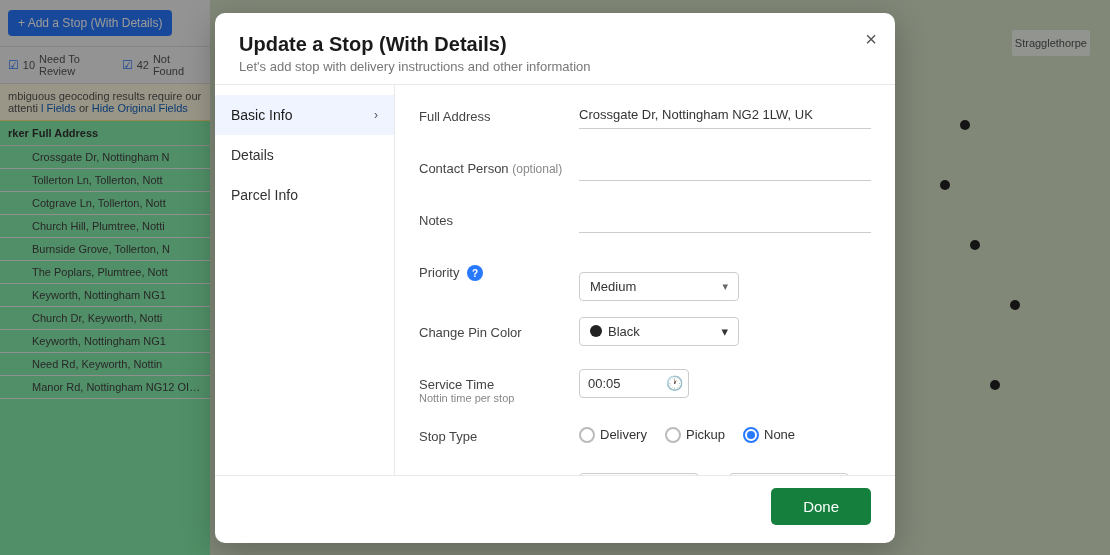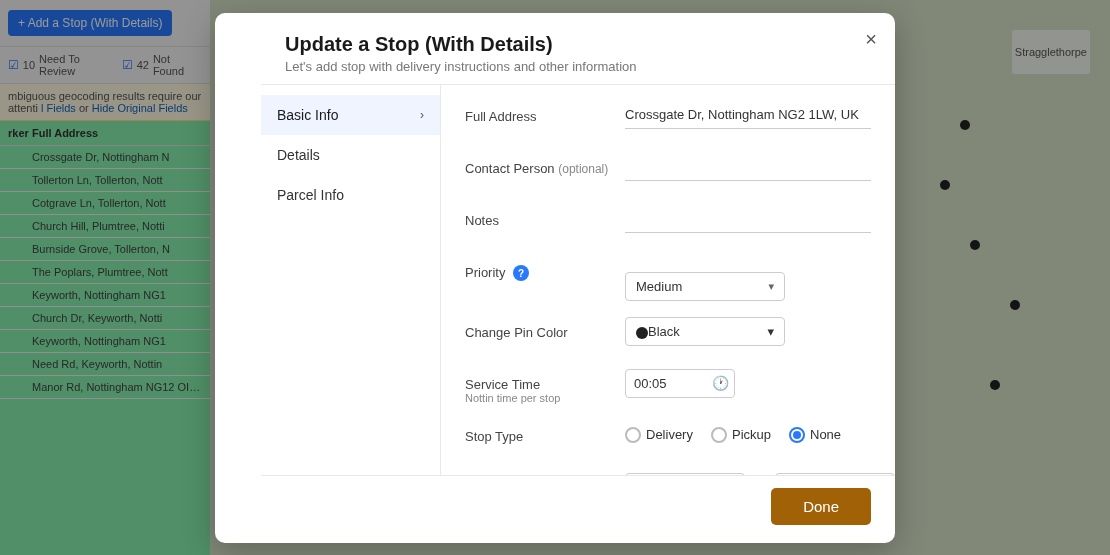--- a/index.html
+++ b/index.html
@@ -124,21 +124,20 @@
     
     .modal {
       background: #fff;
       border-radius: 10px;
       width: 680px;
       max-height: 530px;
       box-shadow: 0 8px 32px rgba(0,0,0,0.25);
       display: flex;
       flex-direction: column;
       position: relative;
-      padding-left: 46px;
     }
 
     .modal-header {
       padding: 20px 24px 10px;
       border-bottom: 1px solid #e8e8e8;
     }
 
     .modal-title {
       font-size: 20px;
       font-weight: 600;
@@ -274,22 +273,22 @@
 
     .pin-dot {
       width: 12px; height: 12px;
       background: #222;
       border-radius: 50%;
       display: inline-block;
     }
 
     .pin-color-label-row {
       display: flex;
-      align-items: flex-end;
-      gap: 0;
+      align-items: center;
+      gap: 6px;
     }
 
     .time-input-wrap {
       display: flex;
       align-items: center;
       border: 1px solid #ccc;
       border-radius: 4px;
       width: 110px;
     }
 
@@ -389,21 +388,21 @@
 
     
     .modal-footer {
       padding: 12px 24px 18px;
       display: flex;
       justify-content: flex-end;
       border-top: 1px solid #e8e8e8;
     }
 
     .done-btn {
-      background: #a16207;
+      background: #15803d;
       color: #fff;
       border: none;
       border-radius: 5px;
       padding: 10px 32px;
       font-size: 15px;
       font-weight: 500;
       cursor: pointer;
     }
 
     
@@ -412,21 +411,21 @@
       width: 10px; height: 10px;
       background: #222;
       border-radius: 50%;
     }
 
     .city-label {
       position: absolute;
       font-size: 11px;
       color: #555;
       background: rgba(255,255,255,0.7);
-      padding: 16px 3px;
+      padding: 7px 3px;
       border-radius: 2px;
     }
   </style>
 </head>
 <body>
 
 <div class="left-panel">
   <div class="left-panel-header">
     <button class="add-stop-btn">+ Add a Stop (With Details)</button>
   </div>

